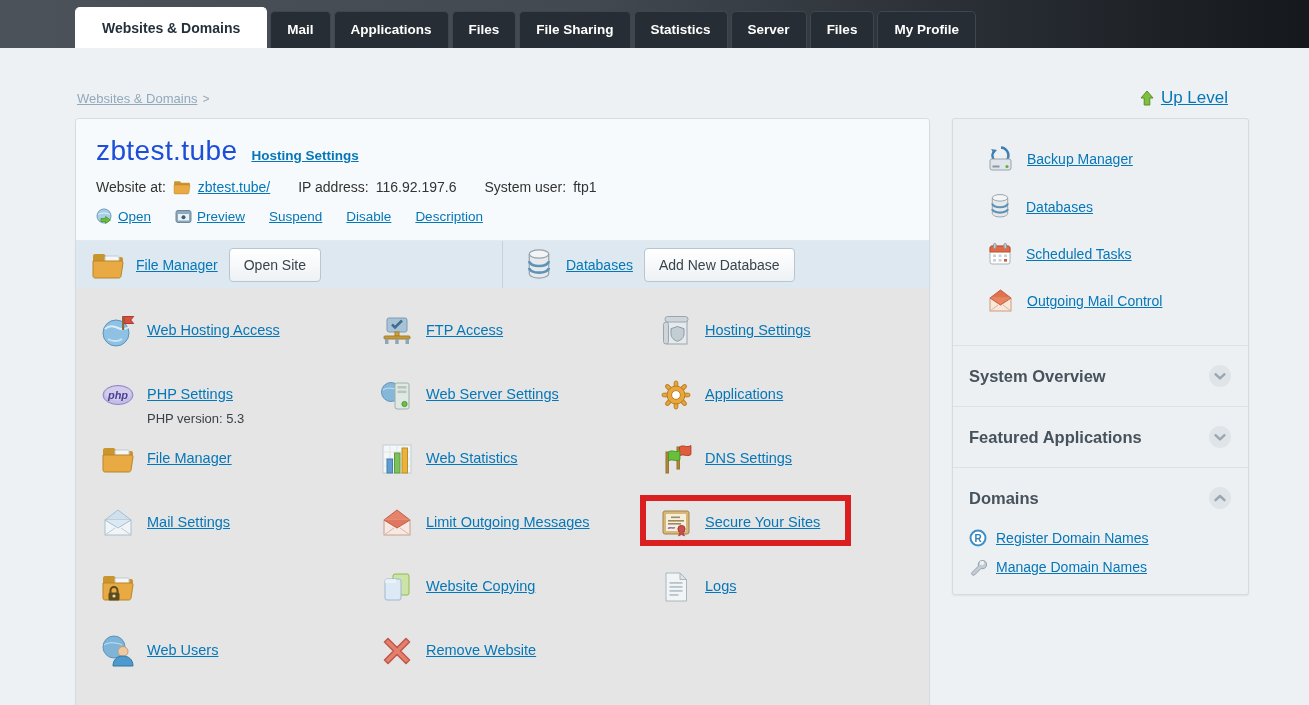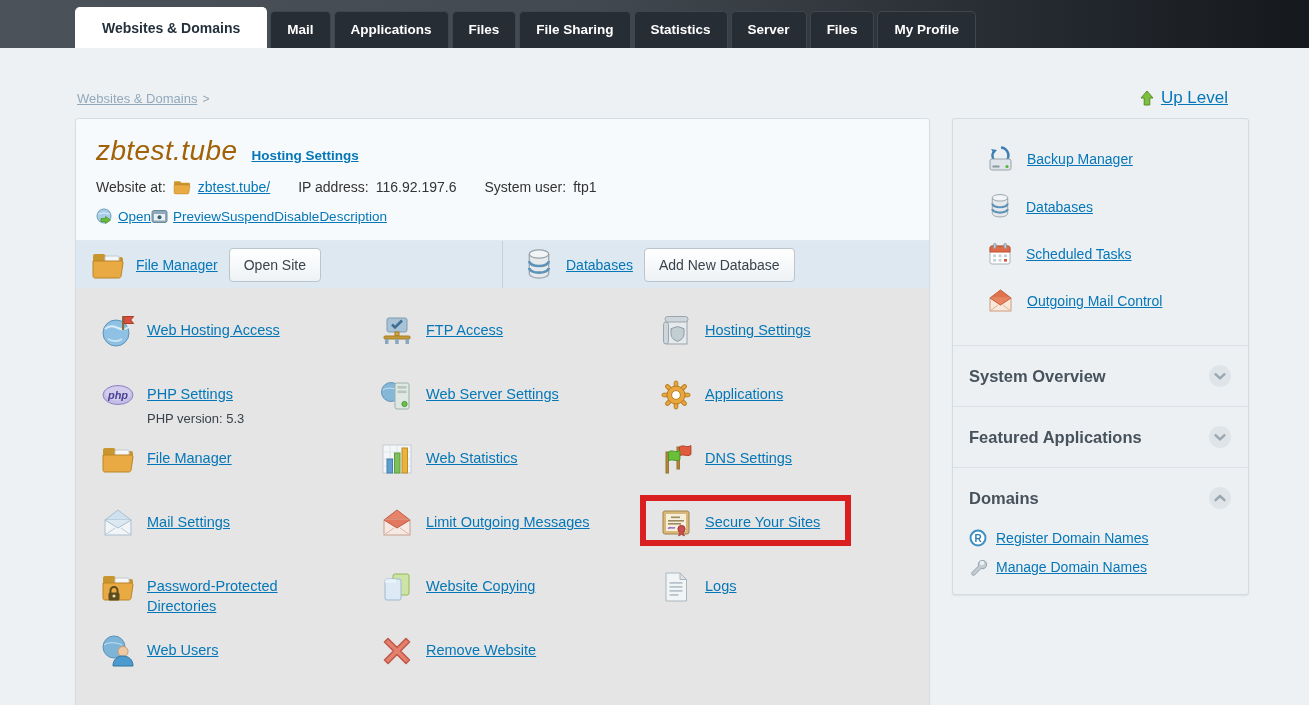--- a/index.html
+++ b/index.html
@@ -54,25 +54,25 @@
     width:855px; background:#fff;
     border:1px solid #d5dce2; border-radius:4px;
     box-shadow:0 1px 2px rgba(0,0,0,.06);
   }
   .card-header{
     background:#f7fafc; border-bottom:1px solid #e2eaf0;
     border-radius:4px 4px 0 0;
     padding:16px 20px 15px;
   }
   .domain-title-row{ display:flex; align-items:baseline; gap:14px; }
-  .domain-title{ font-size:28px; font-weight:normal; color:#a16207; letter-spacing:.4px;font-style:italic;}
+  .domain-title{ font-size:28px; font-weight:normal; color:#1d4ed8; letter-spacing:.4px;}
   .hosting-link{ font-size:13.5px; font-weight:bold;}
   .info-row{ margin-top:12px; display:flex; align-items:center; font-size:14px; color:#333; }
   .info-row .grp{ display:flex; gap:7px; margin-right:28px;}
-  .actions-row{ margin-top:13px; display:flex; align-items:center; font-size:13.5px;}
+  .actions-row{ margin-top:13px; display:flex; align-items:center; gap:24px; font-size:13.5px;}
   .actions-row .act{ display:flex; align-items:center; gap:5px;}
 
   
   .strip{ display:flex; background:#dde8f1; height:47px; }
   .strip-left{
     width:427px; height:100%; display:flex; align-items:center; gap:11px;
     padding-left:15px; border-right:1px solid #c3d2de;
   }
   .strip-right{ flex:1; display:flex; align-items:center; gap:11px; padding-left:20px; }
   .strip a{ font-size:14px; }
@@ -269,21 +269,20 @@
 
       <div class="gitem">
         <svg class="gicon" viewBox="0 0 34 32">
             <path d="M2 7c0-1.1.9-2 2-2h9l3 3h14c1.1 0 2 .9 2 2v4H2z" fill="#c9952f"></path>
             <rect x="14" y="7" width="14" height="6" rx="1" fill="#f4f6f7" stroke="#c2c9ce"></rect>
             <path d="M2 12h28c1.1 0 2 .9 2 2l-2 13c-.2 1.1-1 2-2.2 2H4c-1.1 0-2-.9-2-2z" fill="#eaaa43" stroke="#b9852a"></path>
             <path d="M9.5 22v-2.5a3.5 3.5 0 0 1 7 0V22" stroke="#5d4d1e" stroke-width="2" fill="none"></path>
             <rect x="7.5" y="21.5" width="11" height="8" rx="1.5" fill="#5d4d1e"></rect>
             <circle cx="13" cy="25" r="1.6" fill="#e8d9a0"></circle>
           </svg>
-        <div class="gtext"><a class="glabel">Password-Protected Directories</a></div>
       </div>
 
       <div class="gitem">
         <svg class="gicon" viewBox="0 0 34 34">
             <circle cx="13" cy="13" r="11" fill="#7db4d8" stroke="#5b93bb"></circle>
             <path d="M3 11c4-3 12-3 18 0" stroke="#d9ecf7" fill="none" opacity=".8"></path>
             <circle cx="22" cy="17.5" r="5" fill="#edc9a4" stroke="#c79a6e"></circle>
             <path d="M12 32c0-6.5 4.5-10 10-10s10 3.5 10 10z" fill="#4d9ad0" stroke="#33769f"></path>
           </svg>
         <div class="gtext"><a class="glabel">Web Users</a></div>

